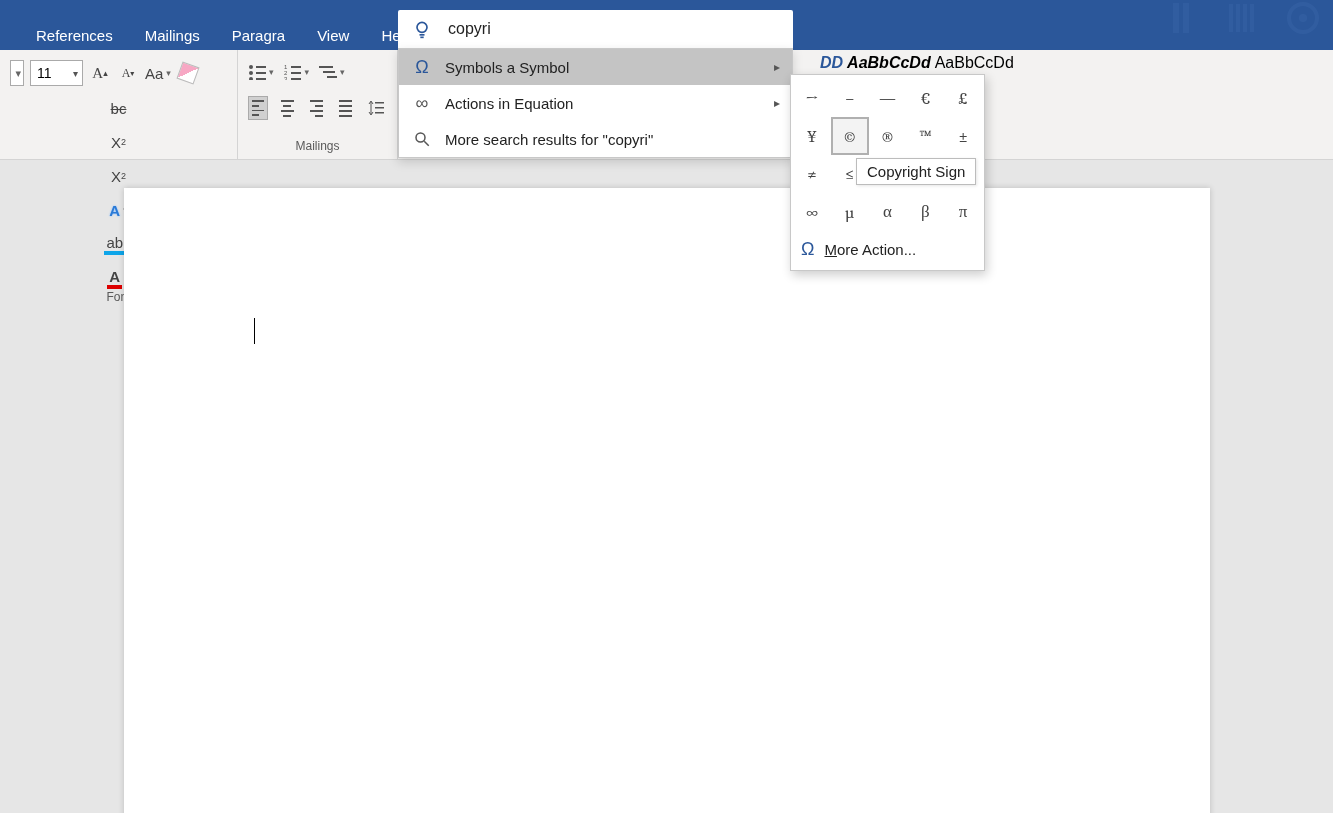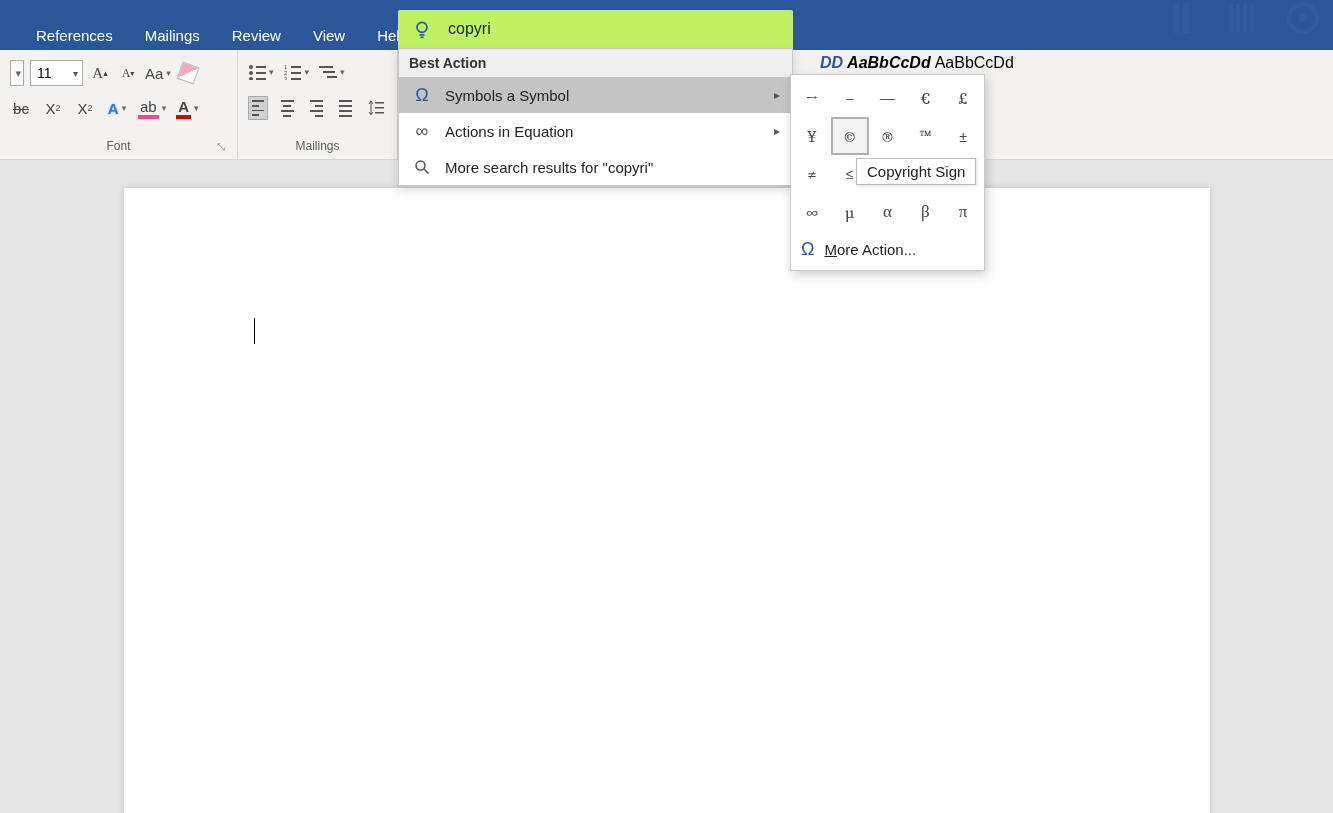--- a/index.html
+++ b/index.html
@@ -1,32 +1,32 @@
 <!DOCTYPE html>
 <html><head>
 <meta charset="utf-8">
 <style>
 * { margin: 0; padding: 0; box-sizing: border-box; font-family: "Segoe UI", Tahoma, sans-serif; }
 body { background: #e6e6e6; width: 1333px; height: 813px; overflow: hidden; position: relative; }
 
 .titlebar { background: #2b579a; height: 50px; display: flex; align-items: flex-end; position: relative; }
 .tabs { display: flex; gap: 0; padding-left: 20px; }
 .tabs .tab { color: #fff; font-size: 15px; padding: 6px 16px; cursor: pointer; }
-.search-wrap { position: absolute; left: 398px; top: 10px; width: 395px; height: 38px; background: #bef264; display: flex; align-items: center; border-top-left-radius: 2px; border-top-right-radius: 2px; }
+.search-wrap { position: absolute; left: 398px; top: 10px; width: 395px; height: 38px; background: #ffffff; display: flex; align-items: center; border-top-left-radius: 2px; border-top-right-radius: 2px; }
 .search-wrap .bulb { margin-left: 14px; color: #2b579a; }
 .search-wrap input { border: none; background: transparent; outline: none; font-size: 16px; color: #222; margin-left: 16px; width: 300px; }
 
 .ribbon { background: #f3f2f1; height: 110px; border-bottom: 1px solid #d4d4d4; display: flex; position: relative; }
 .group { border-right: 1px solid #d4d4d4; padding: 6px 10px 2px 10px; display: flex; flex-direction: column; justify-content: space-between; }
 .group-label { text-align: center; font-size: 12px; color: #5a5a5a; padding-bottom: 4px; position: relative; }
 .group-label .launcher { position: absolute; right: 2px; bottom: 4px; font-size: 10px; color: #777; }
 
 .font-group { width: 238px; }
 .font-row1 { display: flex; align-items: center; gap: 6px; margin-top: 4px; }
-.font-row2 { display: flex; align-items: center; gap: 10px; margin-top: 10px; }
+.font-row2 { display: flex; align-items: center; gap: 10px; margin-top: 10px; flex-direction: column; }
 .fontname { width: 14px; height: 26px; border: 1px solid #aaa; background: #fff; display:flex; align-items:center; justify-content:flex-end; padding-right:2px; font-size:11px; color:#666;}
 .fontsize { width: 53px; height: 26px; border: 1px solid #aaa; background: #fff; display: flex; align-items: center; }
 .fontsize span { padding-left: 6px; font-size: 14px; }
 .fontsize .dd { margin-left: auto; padding-right: 4px; font-size: 10px; color: #555; }
 .ribbtn { display: inline-flex; align-items: center; justify-content: center; min-width: 22px; height: 24px; font-size: 15px; color: #444; cursor: pointer; }
 .ribbtn .dd { font-size: 9px; margin-left: 3px; color: #666; }
 .eraser { width:18px; height:18px; background: linear-gradient(135deg,#f7a8c4 50%,#fff 50%); border:1px solid #bbb; transform: rotate(20deg); }
 
 .para-group { width: 160px; }
 .para-row { display: flex; gap: 10px; align-items: center; }
@@ -67,21 +67,21 @@
 
 svg { display: block; }
 </style>
 </head>
 <body>
 
 <div class="titlebar">
   <div class="tabs">
     <div class="tab">References</div>
     <div class="tab">Mailings</div>
-    <div class="tab">Review</div>
+    <div class="tab">Paragra</div>
     <div class="tab">View</div>
     <div class="tab">Help</div>
   </div>
   <div class="search-wrap">
     <span class="bulb">
       <svg width="20" height="20" viewBox="0 0 24 24" fill="none" stroke="#2b579a" stroke-width="2">
           <circle cx="12" cy="10" r="6"></circle>
           <line x1="9" y1="19" x2="15" y2="19"></line>
           <line x1="10" y1="22" x2="14" y2="22"></line>
         </svg>
@@ -124,21 +124,21 @@
       </div>
       <div class="font-row2">
         <div class="ribbtn" style="text-decoration:line-through;">bc</div>
         <div class="ribbtn">X<sub style="font-size:9px;">2</sub></div>
         <div class="ribbtn">X<sup style="font-size:9px;">2</sup></div>
         <div class="ribbtn">
             <span style="color:#2b7bd6;font-weight:bold;text-shadow:0 0 2px #7fb6ff;">A</span>
             <span class="dd">▾</span>
           </div>
         <div class="ribbtn">
-            <span style="border-bottom:4px solid #ec4899;padding:0 2px;">ab</span>
+            <span style="border-bottom:4px solid #0ea5e9;padding:0 2px;">ab</span>
             <span class="dd">▾</span>
           </div>
         <div class="ribbtn">
             <span style="border-bottom:4px solid #d00;padding:0 2px;font-weight:bold;">A</span>
             <span class="dd">▾</span>
           </div>
       </div>
     </div>
     <div class="group-label">
       <span>Font</span>
@@ -228,21 +228,20 @@
     </div>
     <div class="styles-row">
       <span class="style-name">e...</span>
       <span class="style-name">Book Title</span>
       <span class="style-name">¶ List Para...</span>
     </div>
   </div>
 </div>
 
 <div class="dropdown">
-  <div class="dd-header">Best Action</div>
   <div class="dd-item selected">
     <span class="icon">Ω</span>
     <span class="label">Symbols a Symbol</span>
     <span class="arrow">▸</span>
   </div>
   <div class="dd-item">
     <span class="icon" style="color:#555;">∞</span>
     <span class="label">Actions in Equation</span>
     <span class="arrow">▸</span>
   </div>

